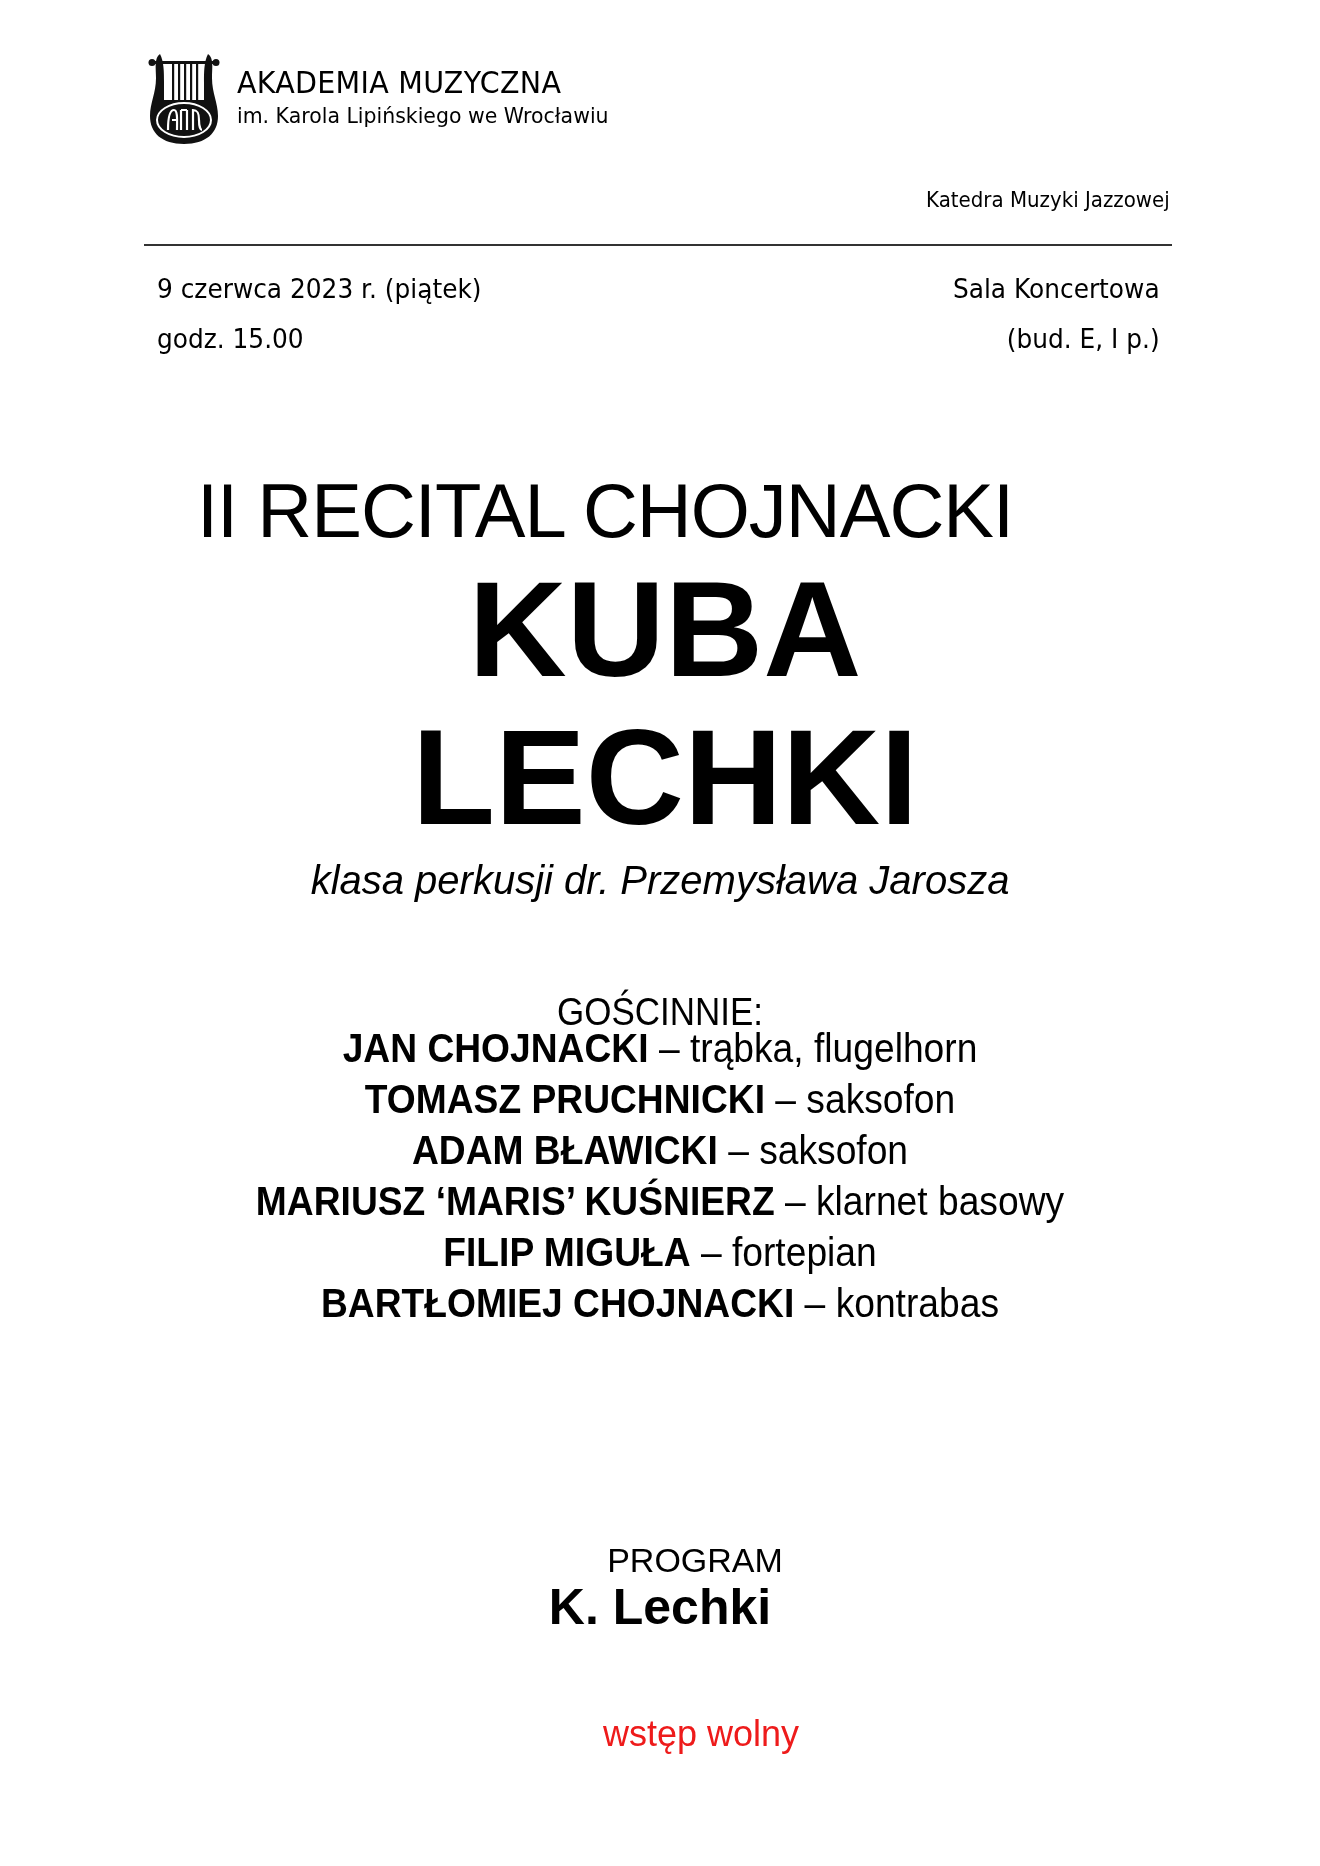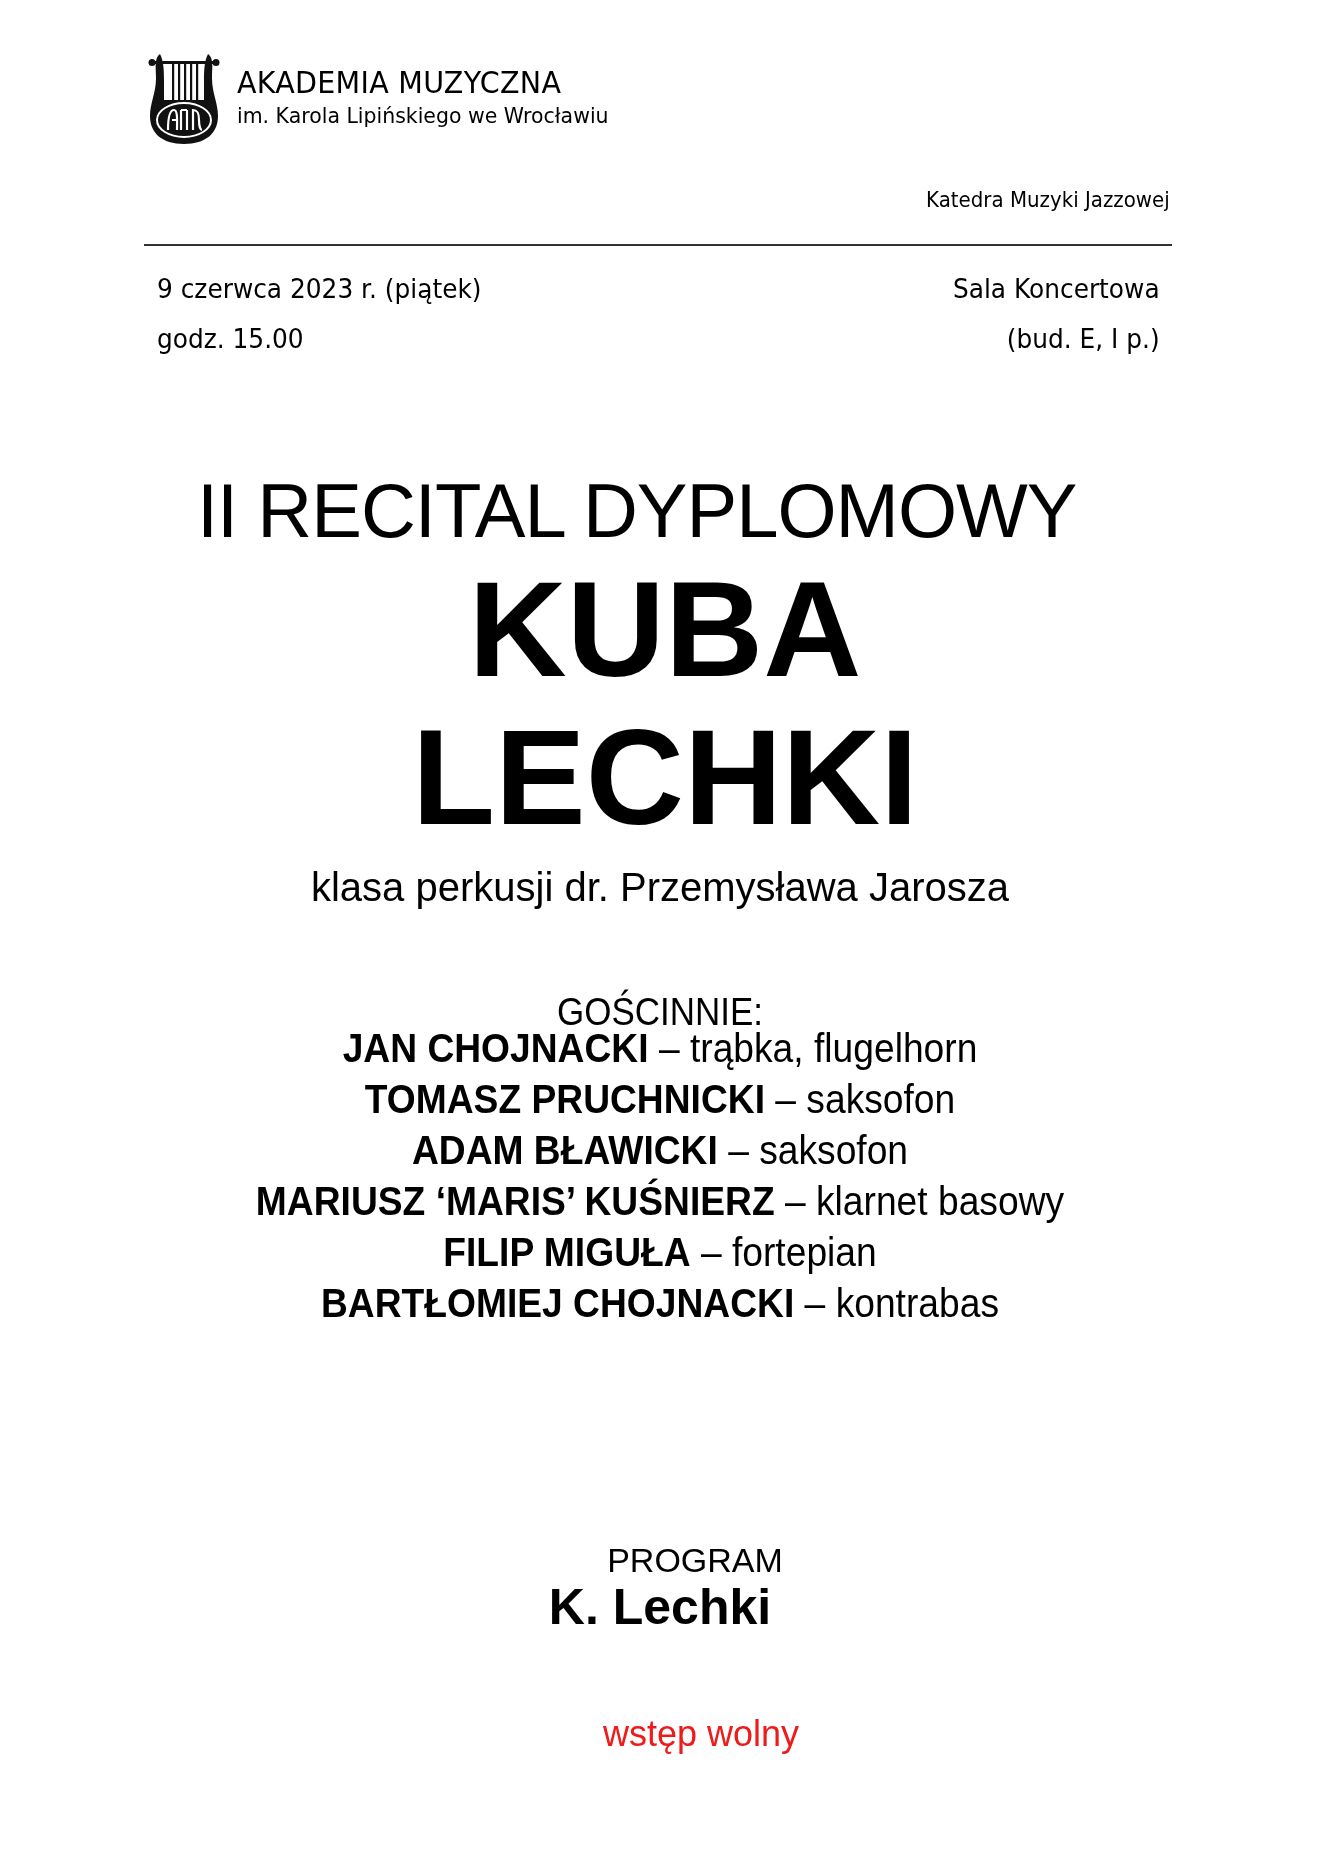--- a/index.html
+++ b/index.html
@@ -61,21 +61,21 @@
       letter-spacing: -1px;
     }
     .name-first, .name-last {
       font-weight: bold; font-size: 136px; line-height: 140px;
     }
     .name-first { top: 559px; left: 5px; }
     .name-last { top: 707px; left: 5px; }
 
     .class-line {
       top: 855px; left: 0;
-      font-size: 40px; line-height: 50px; margin-top: 7px;
+      font-style: italic; font-size: 40px; line-height: 50px;
     }
 
     .guests-header {
       top: 990px; font-size: 38px; line-height: 44px;
       transform: scaleX(0.92);
     }
     .guests {
       top: 1023px;
     }
     .guest-row {
@@ -124,21 +124,21 @@
 
 <div class="abs meta-left">
   <span class="meta-line">9 czerwca 2023 r. (piątek)</span>
   <span class="meta-line">godz. 15.00</span>
 </div>
 <div class="abs meta-right">
   <span class="meta-line">Sala Koncertowa</span>
   <span class="meta-line">(bud. E, I p.)</span>
 </div>
 
-<div class="abs recital-title">II RECITAL DYPLOMOWY</div>
+<div class="abs recital-title">II RECITAL CHOJNACKI</div>
 <div class="abs center name-first">KUBA</div>
 <div class="abs center name-last">LECHKI</div>
 <div class="abs center class-line">klasa perkusji dr. Przemysława Jarosza</div>
 
 <div class="abs center guests-header">GOŚCINNIE:</div>
 <div class="abs center guests">
   <div class="guest-row">
     <span class="guest-name">JAN CHOJNACKI</span><span> – trąbka, flugelhorn</span>
   </div>
   <div class="guest-row">

